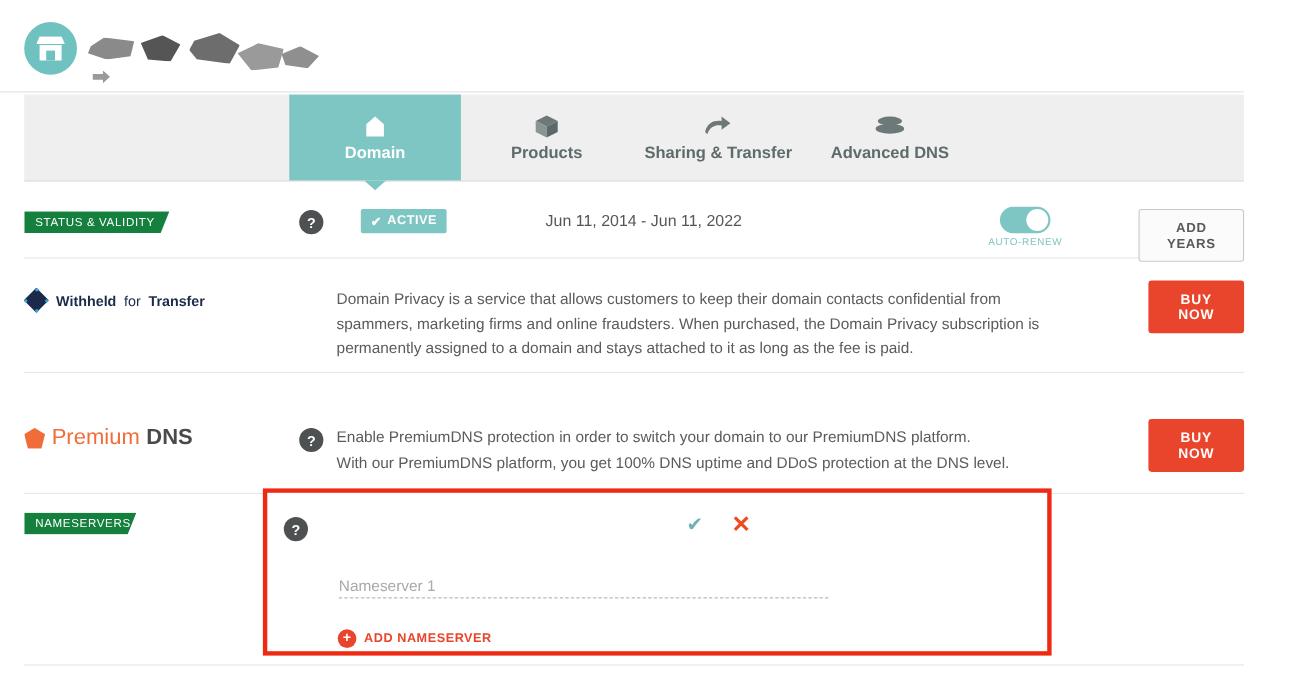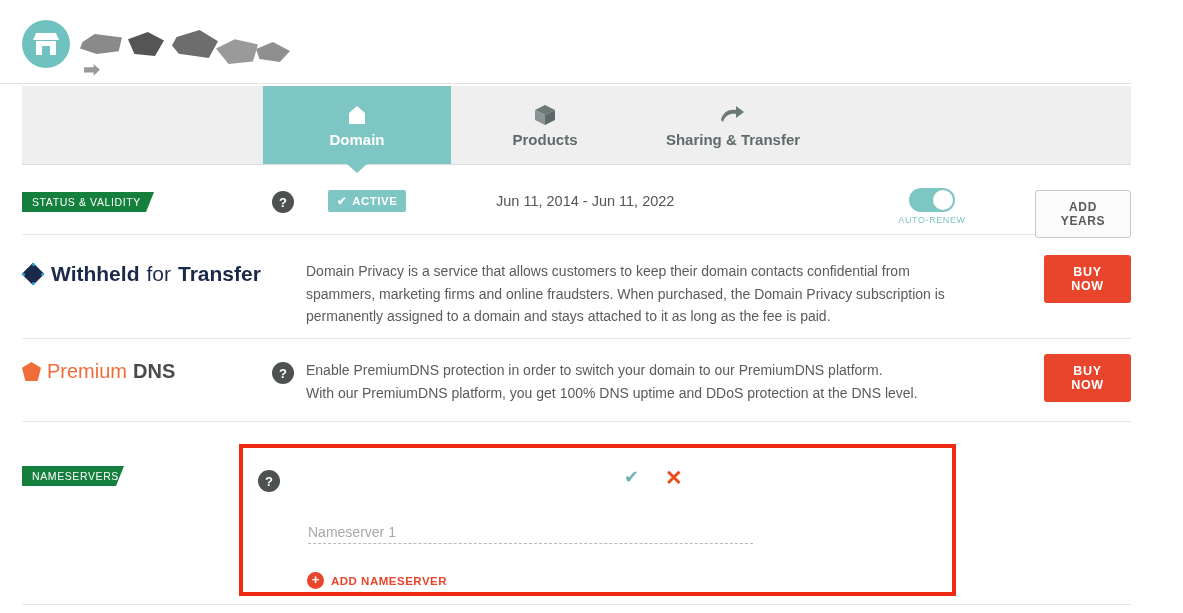--- a/index.html
+++ b/index.html
@@ -71,21 +71,21 @@
   .tabbar {
     position: absolute;
     left: 22px; top: 86px;
     width: 1109px; height: 79px;
     background: #efefef;
     border-bottom: 1px solid #dcdcdc;
     display: flex;
     align-items: stretch;
   }
   .tab {
-    width: 188px;
+    width: 156px;
     display: flex;
     flex-direction: column;
     align-items: center;
     justify-content: center;
     gap: 4px;
     font-size: 15px;
     font-weight: bold;
     color: #5f6b6b;
     cursor: pointer;
     position: relative;
@@ -109,21 +109,21 @@
 
   
   .row {
     position: absolute;
     left: 22px;
     width: 1109px;
     border-bottom: 1px solid #e6e6e6;
   }
   .r-status { top: 166px; height: 69px; }
   .r-privacy { top: 235px; height: 104px; }
-  .r-pdns { top: 324px; height: 98px; }
+  .r-pdns { top: 351px; height: 98px; }
   .r-ns { top: 437px; height: 168px; border-bottom: 1px solid #e6e6e6; }
 
   .tag {
     position: absolute;
     height: 20px;
     background: #15803d;
     color: #ffffff;
     font-size: 10.5px;
     letter-spacing: .6px;
     display: flex;
@@ -186,21 +186,21 @@
     letter-spacing: .7px;
     padding: 10px 16px;
     border-radius: 3px;
     cursor: pointer;
   }
 
   .body-text { font-size: 14px; line-height: 22.5px; color: #5b5b5b; }
 
   .brand-withheld {
     display: flex; align-items: center; gap: 7px;
-    font-size: 21px; font-weight: bold; color: #1b2a4a;
+    font-size: 13px; font-weight: bold; color: #1b2a4a;
   }
   .wf-mark { width: 22px; height: 22px; position: relative; }
   .wf-mark .dmd {
     position: absolute; left: 3px; top: 3px; width: 16px; height: 16px;
     background: #1b2a4a; transform: rotate(45deg);
   }
   .wf-mark .dot { position: absolute; width: 3px; height: 3px; border-radius: 50%; background: #2ea8e0; }
   .wf-mark .d1 { left: 0; top: 10px; }
   .wf-mark .d2 { left: 19px; top: 10px; }
   .wf-mark .d3 { left: 10px; top: 0; }
@@ -314,20 +314,29 @@
 
   <div class="tab">
     <span class="ticon">
       <svg width="28" height="22" viewBox="0 0 28 22">
         <path d="M2 16 C4 7, 11 5, 17 6 L17 2 L25 8 L17 14 L17 10 C12 9, 6 11, 4 18 Z" fill="#6d7878"></path>
       </svg>
     </span>
     <span>Sharing &amp; Transfer</span>
   </div>
 
+  <div class="tab">
+    <span class="ticon">
+      <svg width="28" height="20" viewBox="0 0 28 20">
+        <ellipse cx="14" cy="5" rx="11" ry="4" fill="#6d7878"></ellipse>
+        <ellipse cx="14" cy="12" rx="13" ry="4.5" fill="#6d7878"></ellipse>
+      </svg>
+    </span>
+    <span>Advanced DNS</span>
+  </div>
 
   <div class="tab spacer-right"></div>
 </div>
 
 <div class="row r-status">
   <div class="tag" style="left:0; top:26px; width:132px;">STATUS &amp; VALIDITY</div>
 
   <div class="qmark" style="position:absolute; left:250px; top:25px;">?</div>
 
   <div style="position:absolute; left:306px; top:24px;">

